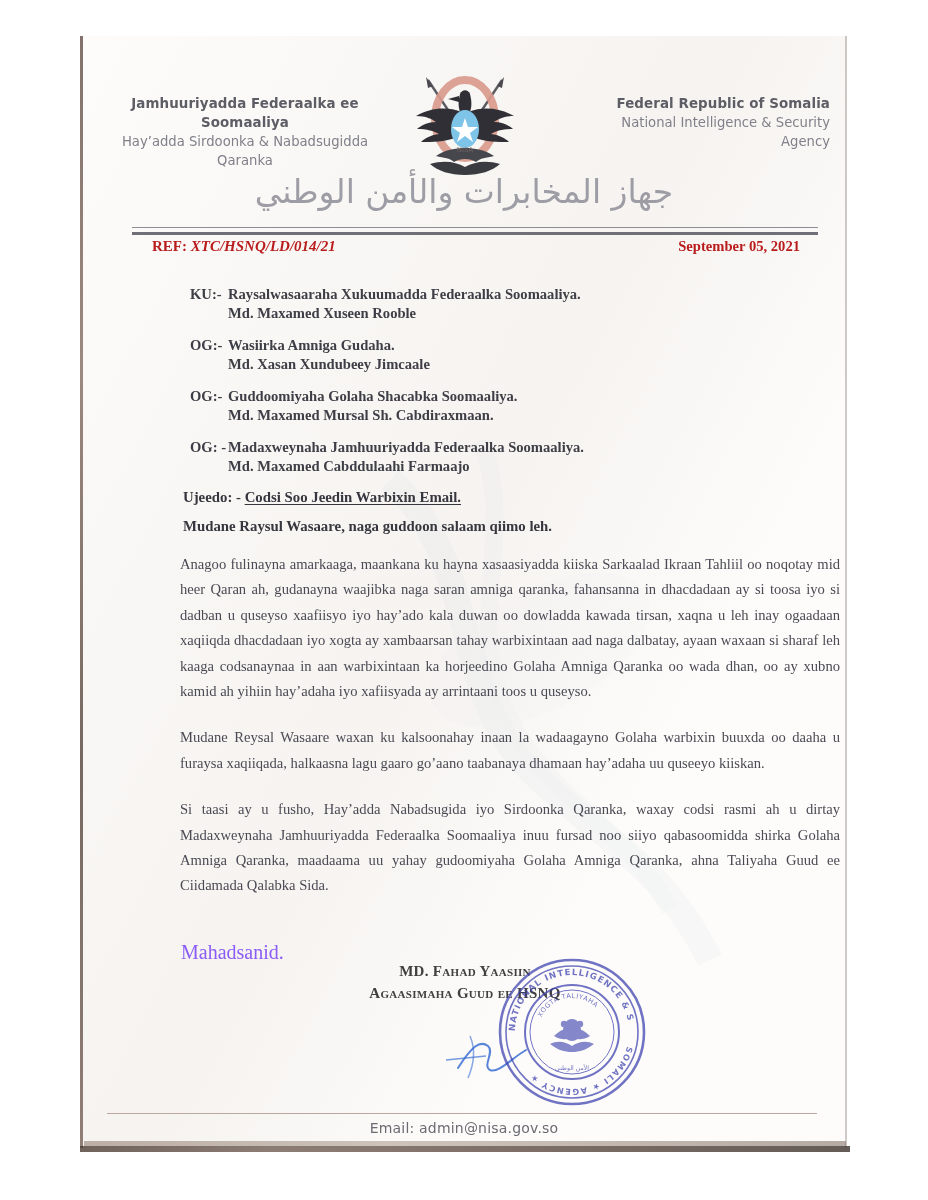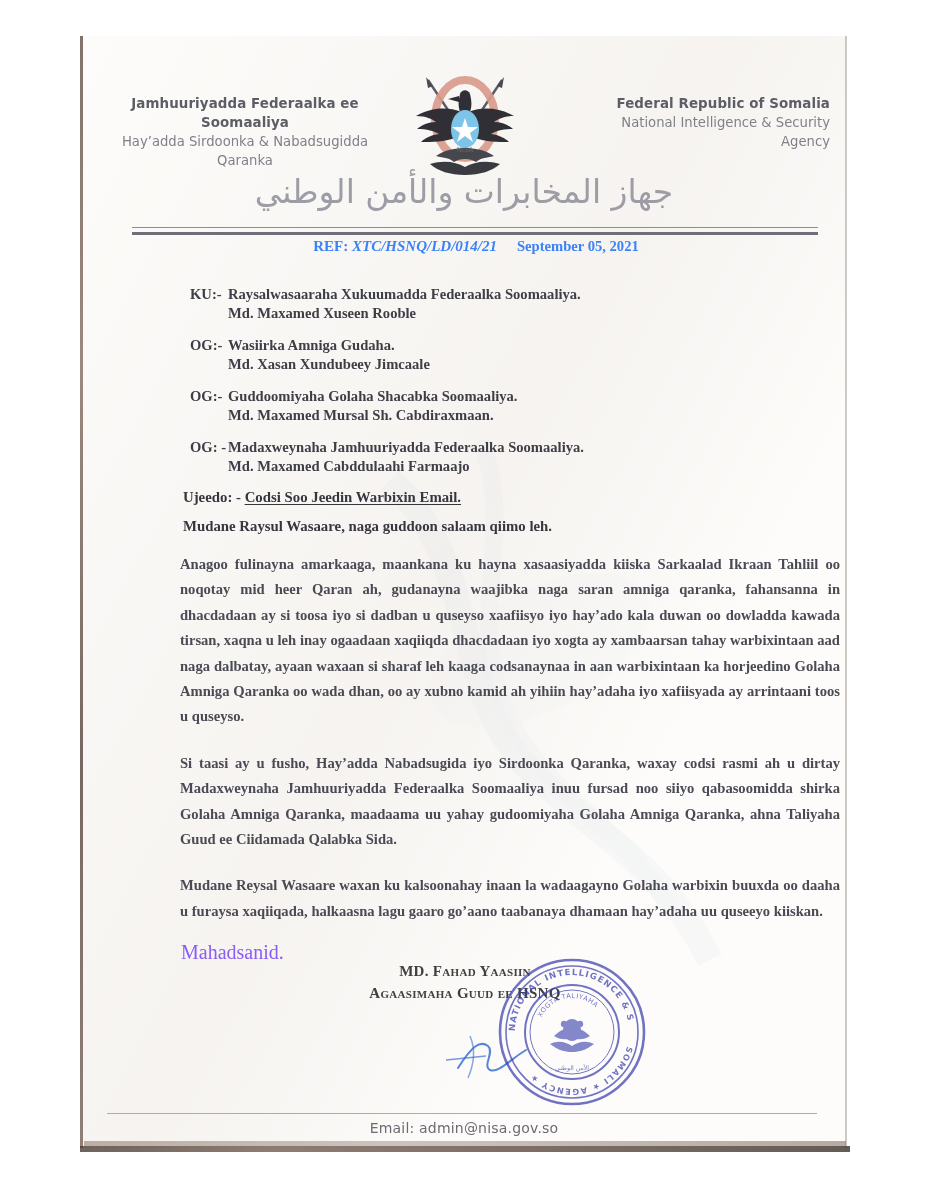--- a/index.html
+++ b/index.html
@@ -132,24 +132,24 @@
     width: 686px; height: 3px;
     background: #6f6f78;
   }
 
   
   .ref-row {
     position: absolute;
     left: 152px; top: 238px;
     width: 648px;
     display: flex;
-    justify-content: center;
+    justify-content: space-between;
     align-items: baseline;
     font-size: 15px;
-    color: #3b82f6;
+    color: #b91c1c;
     font-weight: 700;
     gap: 20px;
   }
   .ref-label { font-style: normal; }
   .ref-code { font-style: italic; }
   .ref-date { font-weight: 700; font-size: 14.6px; }
 
   
   .addressees {
     position: absolute;
@@ -200,21 +200,21 @@
   
   .body-text {
     position: absolute;
     left: 180px; top: 552px;
     width: 660px;
     color: #4a4a54;
     font-size: 14.6px;
     line-height: 25.4px;
     text-align: justify;
   }
-  .body-text p { margin: 0 0 21px 0; font-weight: bold; }
+  .body-text p { margin: 0 0 21px 0; }
   .closing {
     position: absolute;
     left: 181px; top: 941px;
     font-size: 20px;
     color: #8b5cf6;
   }
 
   
   .signature {
     position: absolute;
@@ -381,22 +381,22 @@
   </div>
 
   <div class="subject">
     <span>Ujeedo: - </span><u>Codsi Soo Jeedin Warbixin Email.</u>
   </div>
 
   <div class="salutation">Mudane Raysul Wasaare, naga guddoon salaam qiimo leh.</div>
 
   <div class="body-text">
     <p>Anagoo fulinayna amarkaaga, maankana ku hayna xasaasiyadda kiiska Sarkaalad Ikraan Tahliil oo noqotay mid heer Qaran ah, gudanayna waajibka naga saran amniga qaranka, fahansanna in dhacdadaan ay si toosa iyo si dadban u quseyso xaafiisyo iyo hay’ado kala duwan oo dowladda kawada tirsan, xaqna u leh inay ogaadaan xaqiiqda dhacdadaan iyo xogta ay xambaarsan tahay warbixintaan aad naga dalbatay, ayaan waxaan si sharaf leh kaaga codsanaynaa in aan warbixintaan ka horjeedino Golaha Amniga Qaranka oo wada dhan, oo ay xubno kamid ah yihiin hay’adaha iyo xafiisyada ay arrintaani toos u quseyso.</p>
+    <p>Mudane Reysal Wasaare waxan ku kalsoonahay inaan la wadaagayno Golaha warbixin buuxda oo daaha u furaysa xaqiiqada, halkaasna lagu gaaro go’aano taabanaya dhamaan hay’adaha uu quseeyo kiiskan.</p>
     <p>Si taasi ay u fusho, Hay’adda Nabadsugida iyo Sirdoonka Qaranka, waxay codsi rasmi ah u dirtay Madaxweynaha Jamhuuriyadda Federaalka Soomaaliya inuu fursad noo siiyo qabasoomidda shirka Golaha Amniga Qaranka, maadaama uu yahay gudoomiyaha Golaha Amniga Qaranka, ahna Taliyaha Guud ee Ciidamada Qalabka Sida.</p>
-    <p>Mudane Reysal Wasaare waxan ku kalsoonahay inaan la wadaagayno Golaha warbixin buuxda oo daaha u furaysa xaqiiqada, halkaasna lagu gaaro go’aano taabanaya dhamaan hay’adaha uu quseeyo kiiskan.</p>
   </div>
 
   <div class="closing">Mahadsanid.</div>
 
   <div class="signature">
     <div class="sig-name">MD. Fahad Yaasiin</div>
     <div class="sig-role">Agaasimaha Guud ee HSNQ</div>
   </div>
 
   <svg class="ink" viewBox="0 0 170 70">

